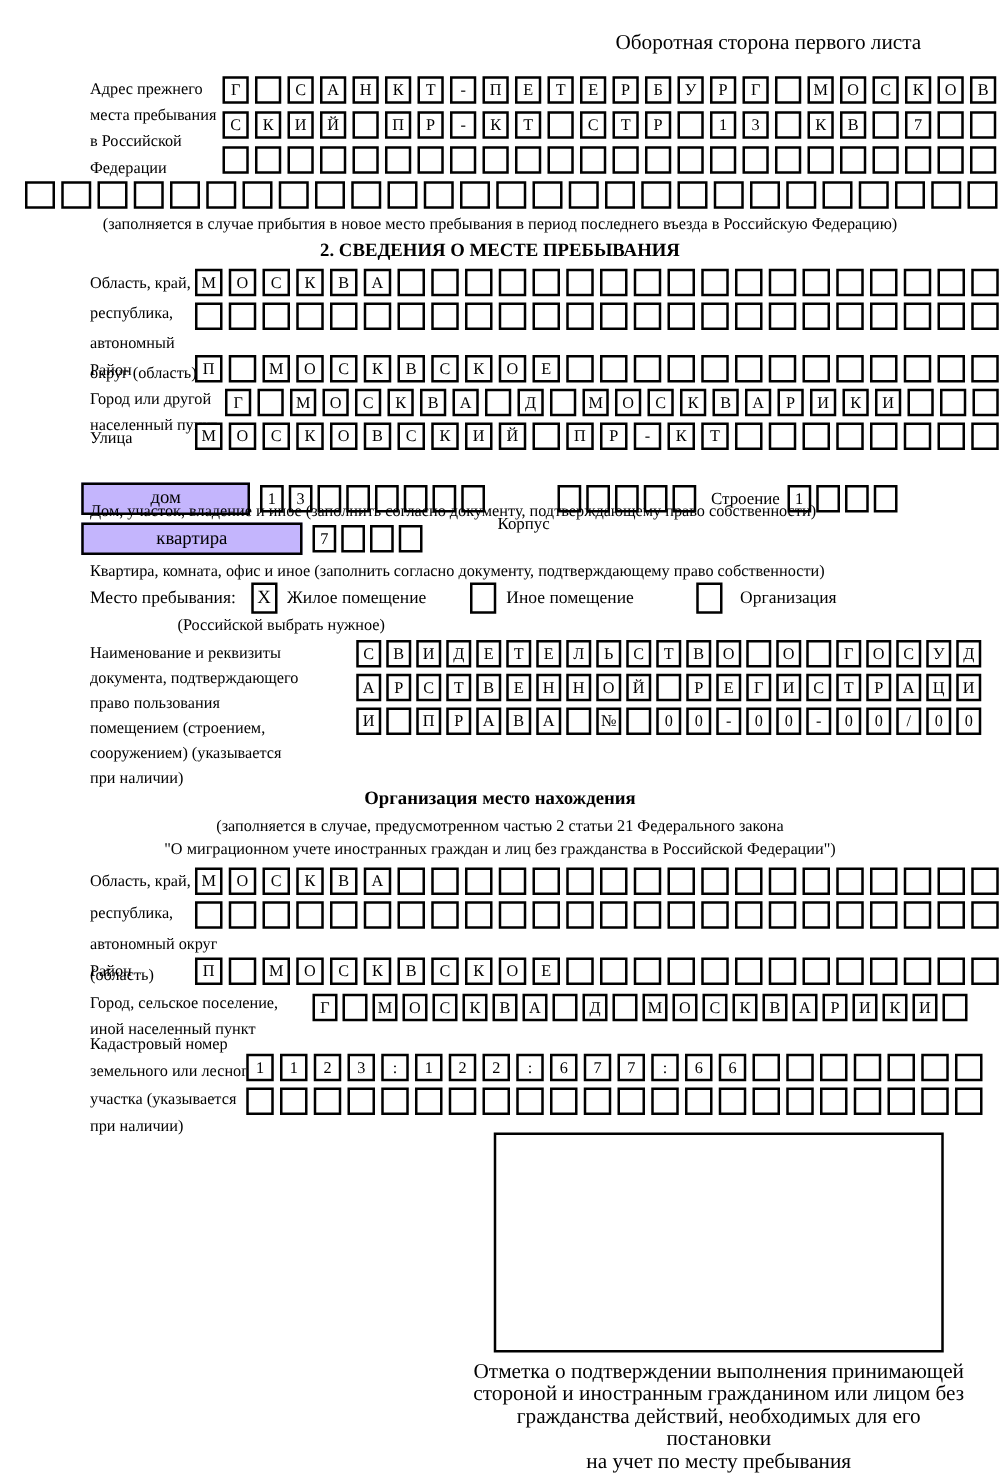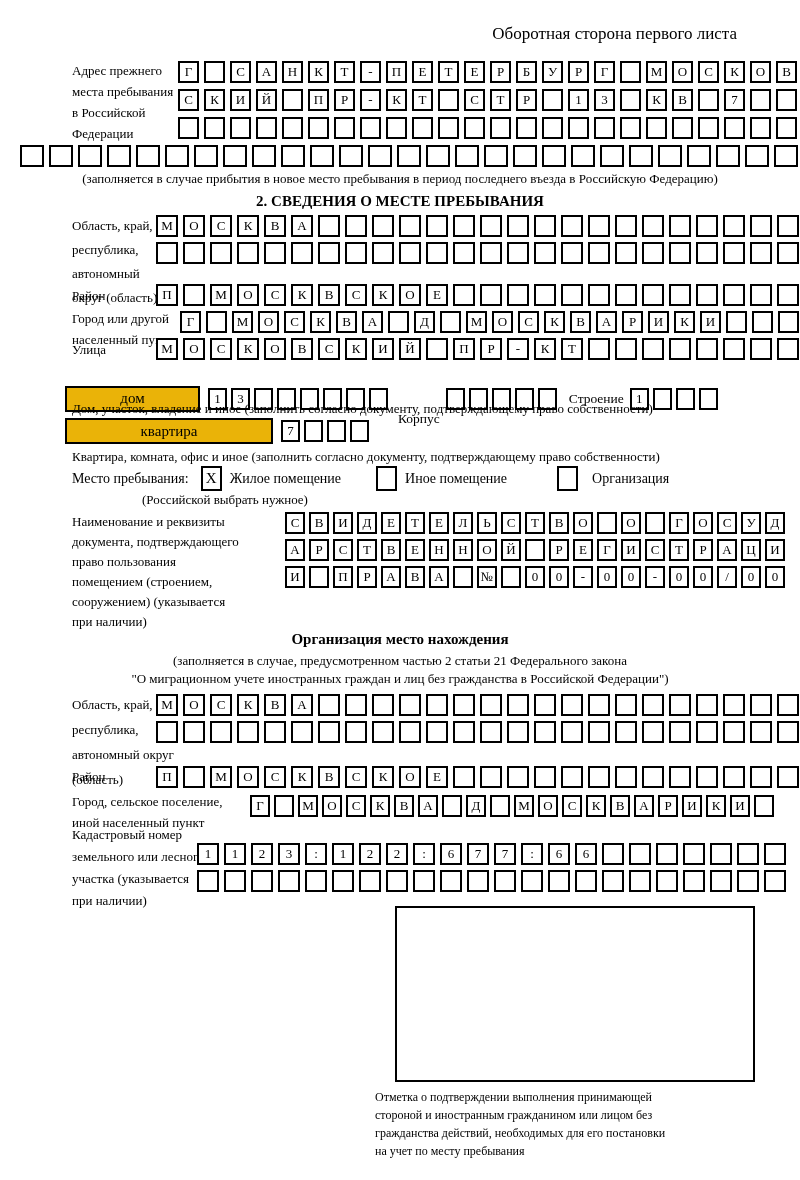--- a/index.html
+++ b/index.html
@@ -23,32 +23,32 @@
   }
   .p26 .cell{width:21px;}          
   .p29 .cell{width:24px;}          
   .p27 .cell{width:22px;}          
   .p26g .cell{width:21px;}         
   .p24{gap:4px;} .p24 .cell{width:20px;}   
   .p23{gap:4px;} .p23 .cell{width:19px;}   
   .flexrow{position:absolute;display:flex;align-items:center;}
   .labelbox{
     height:26px;box-sizing:border-box;border:2px solid #000;
-    display:flex;align-items:center;justify-content:center;font-size:15px;background:#eab308;
+    display:flex;align-items:center;justify-content:center;font-size:15px;background:#c4b5fd;
   }
   .inl-label{font-size:13.5px;white-space:nowrap;}
   .chk{
     flex:0 0 auto;width:21px;height:25px;box-sizing:border-box;border:2px solid #000;
     display:flex;align-items:center;justify-content:center;font-size:15px;background:#fff;
   }
   .opt-label{font-size:14px;white-space:nowrap;}
   .stampbox{position:absolute;top:906px;left:395px;width:360px;height:176px;
     box-sizing:border-box;border:2px solid #000;background:#fff;}
   .stamp-caption{position:absolute;top:1088px;left:375px;width:400px;
-    font-size:12px;line-height:18px;}
+    text-align:center;font-size:17px;line-height:18px;}
 </style>
 </head>
 <body>
 
 <div class="sheet">
 
   <div class="hdr">Оборотная сторона первого листа</div>
 
   <div class="lbl" style="top:60px;left:72px;">
       <div>Адрес прежнего</div>
@@ -337,21 +337,21 @@
     <div class="grid p23 inline" style="margin-left:6px;">
         <span class="cell">1</span>
         <span class="cell"></span>
         <span class="cell"></span>
         <span class="cell"></span>
       </div>
   </div>
   <div class="caption" style="top:401px;left:72px;">Дом, участок, владение и иное (заполнить согласно документу, подтверждающему право собственности)</div>
 
   <div class="flexrow" style="top:418px;left:65px;">
-    <div class="labelbox" style="width:208px;">квартира</div>
+    <div class="labelbox" style="width:177px;">квартира</div>
     <div class="grid p23 inline" style="margin-left:8px;">
         <span class="cell">7</span>
         <span class="cell"></span>
         <span class="cell"></span>
         <span class="cell"></span>
       </div>
   </div>
   <div class="caption" style="top:449px;left:72px;">Квартира, комната, офис и иное (заполнить согласно документу, подтверждающему право собственности)</div>
 
   <div class="flexrow" style="top:466px;left:72px;">

